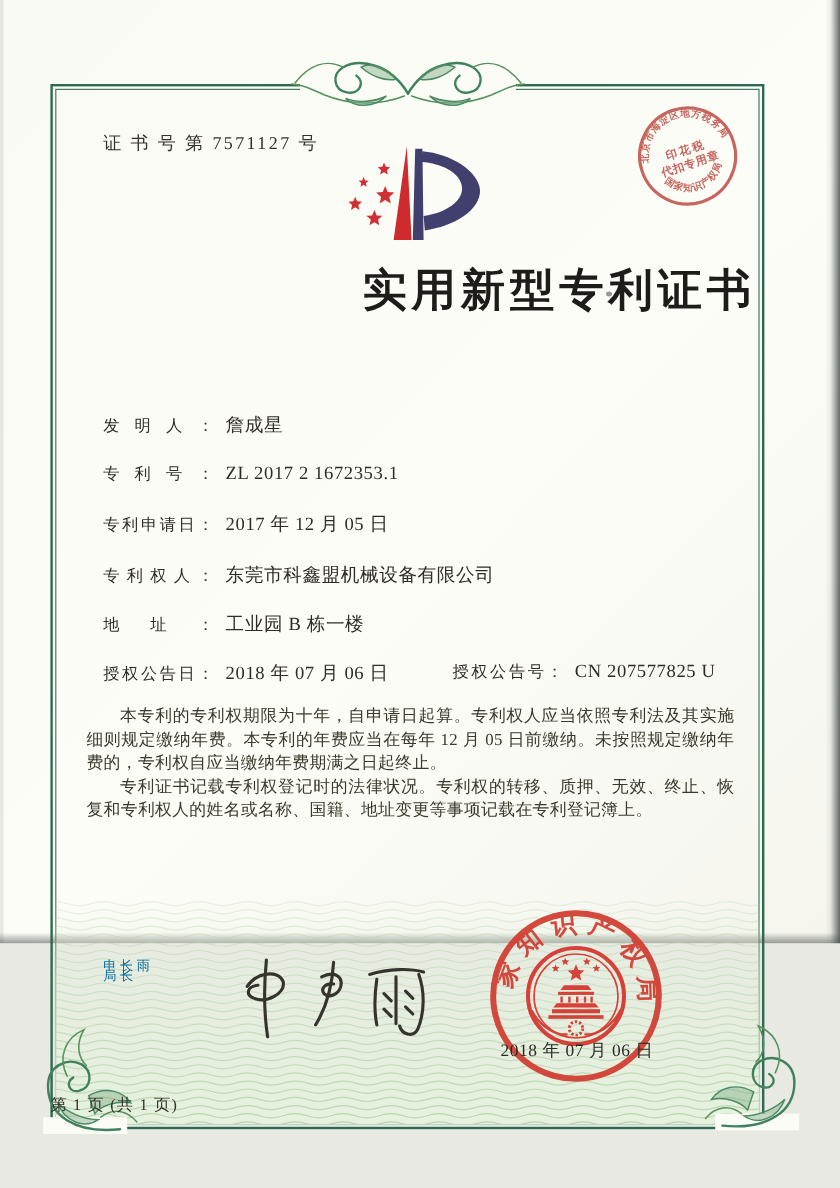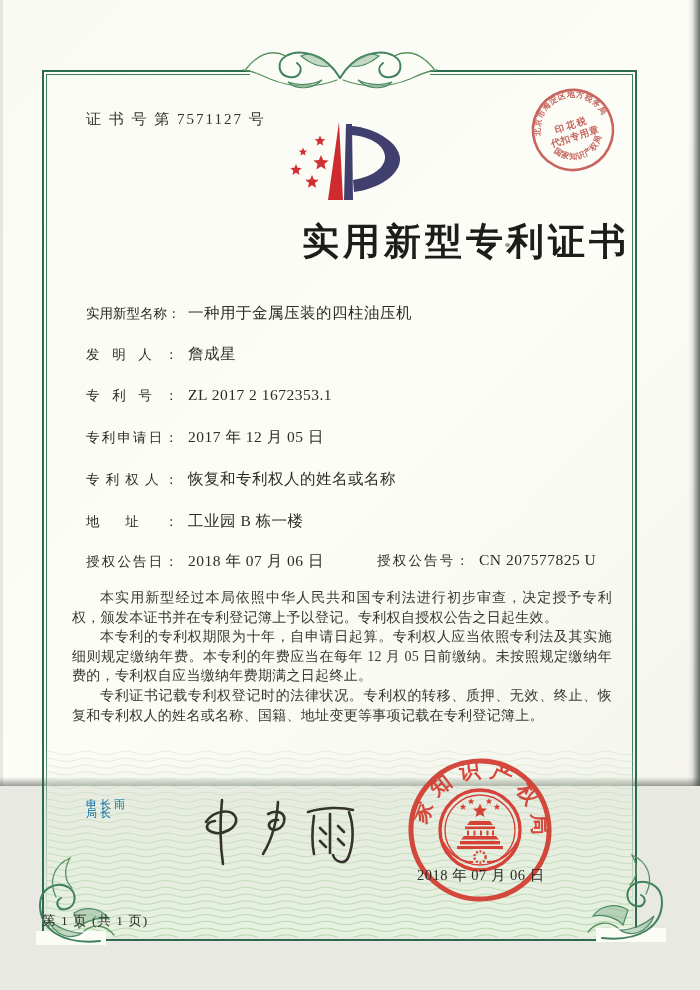--- a/index.html
+++ b/index.html
@@ -180,57 +180,52 @@
       <text x="0" y="10" font-size="9.5" text-anchor="middle" letter-spacing="0.5">代扣专用章</text>
       <text font-size="8" letter-spacing="0.6">
         <textPath href="#taxBot" startOffset="50%" text-anchor="middle">国家知识产权局</textPath>
       </text>
     </g>
   </svg>
 
   <h1 class="doc-title">实用新型专利证书</h1>
   <div class="ink-dot"></div>
 
-  <div class="field-row" style="top:303px">
-    <span class="flabel">实用新型名称：</span>
-    <span class="fvalue">一种用于金属压装的四柱油压机</span>
-  </div>
   <div class="field-row" style="top:344px">
     <span class="flabel">发明人：</span>
     <span class="fvalue">詹成星</span>
   </div>
   <div class="field-row" style="top:386px">
     <span class="flabel">专利号：</span>
     <span class="fvalue">ZL 2017 2 1672353.1</span>
   </div>
   <div class="field-row" style="top:427px">
     <span class="flabel">专利申请日：</span>
     <span class="fvalue">2017 年 12 月 05 日</span>
   </div>
   <div class="field-row" style="top:469px">
     <span class="flabel">专利权人：</span>
-    <span class="fvalue">恢复和专利权人的姓名或名称</span>
+    <span class="fvalue">东莞市科鑫盟机械设备有限公司</span>
   </div>
   <div class="field-row" style="top:512px">
     <span class="flabel">地址：</span>
     <span class="fblock">
       <div>工业园 B 栋一楼</div>
     </span>
   </div>
   <div class="field-row" style="top:551px; width:548px;">
     <span class="flabel">授权公告日：</span>
     <span class="fvalue">2018 年 07 月 06 日</span>
     <span class="grant-right">
       <span class="flabel">授权公告号：</span>
       <span class="fvalue">CN 207577825 U</span>
     </span>
   </div>
 
   <div class="paragraphs">
-    <p>本实用新型经过本局依照中华人民共和国专利法进行初步审查，决定授予专利权，颁发本证书并在专利登记簿上予以登记。专利权自授权公告之日起生效。</p>
     <p>本专利的专利权期限为十年，自申请日起算。专利权人应当依照专利法及其实施细则规定缴纳年费。本专利的年费应当在每年 12 月 05 日前缴纳。未按照规定缴纳年费的，专利权自应当缴纳年费期满之日起终止。</p>
     <p>专利证书记载专利权登记时的法律状况。专利权的转移、质押、无效、终止、恢复和专利权人的姓名或名称、国籍、地址变更等事项记载在专利登记簿上。</p>
   </div>
 
   <div class="signer" style="top:806px">局长</div>
   <div class="signer" style="top:797px">申长雨</div>
 
   <svg class="signature-svg" width="170" height="92" viewBox="0 0 170 92">
     <path d="M30,14 C28,34 28,58 31,78"></path>
     <path d="M14,36 C22,24 40,22 44,32 C46,42 30,50 20,46 C12,43 14,36 23,35"></path>

